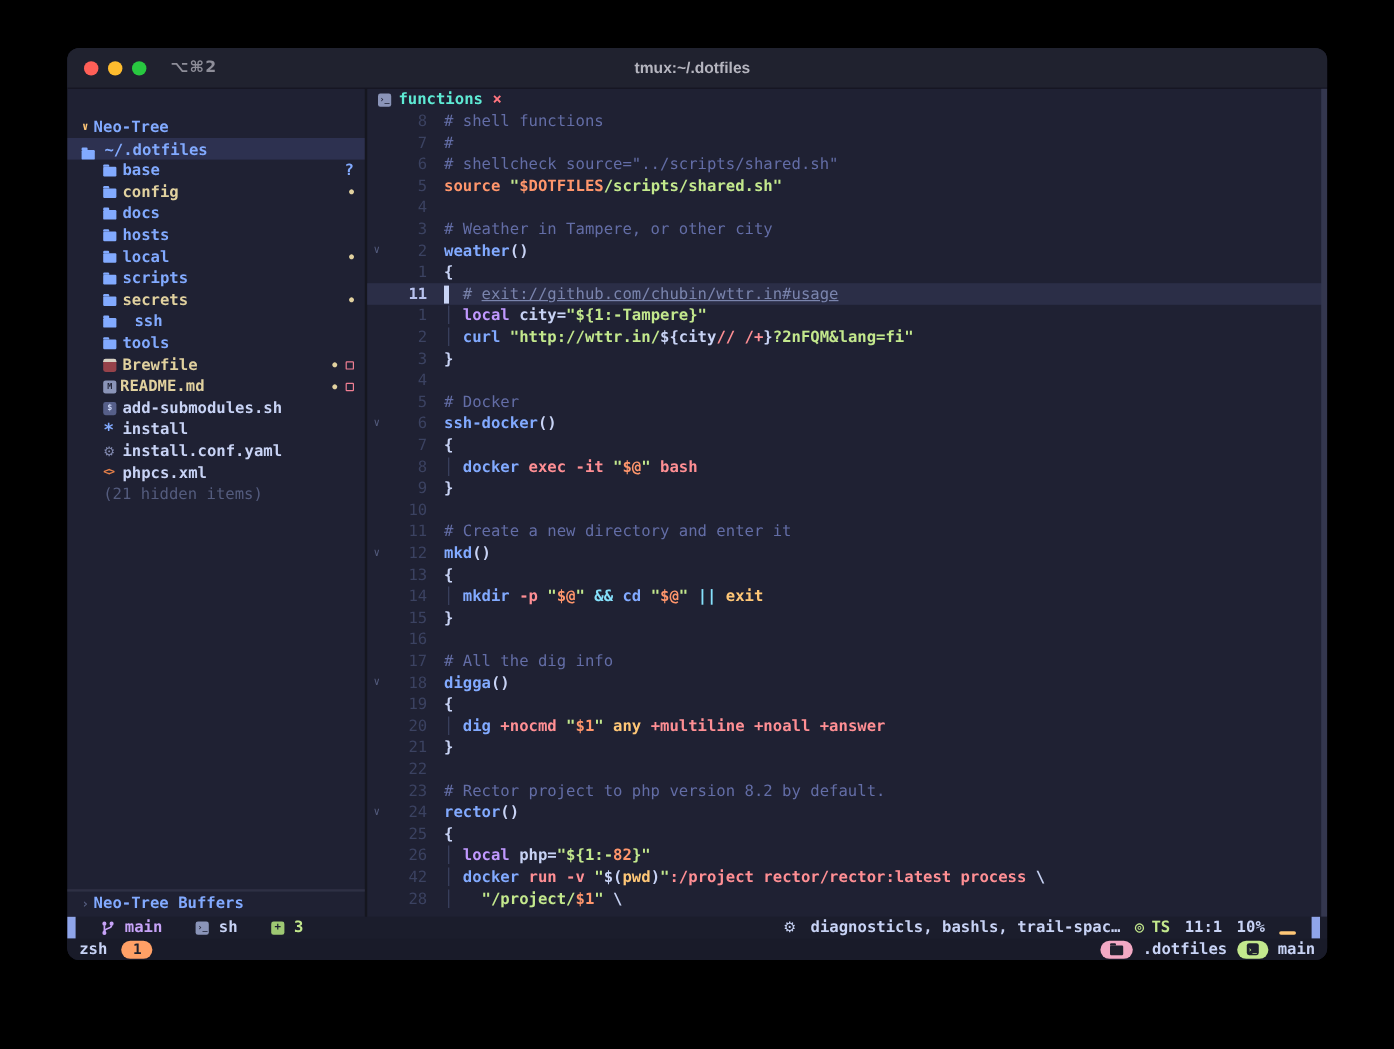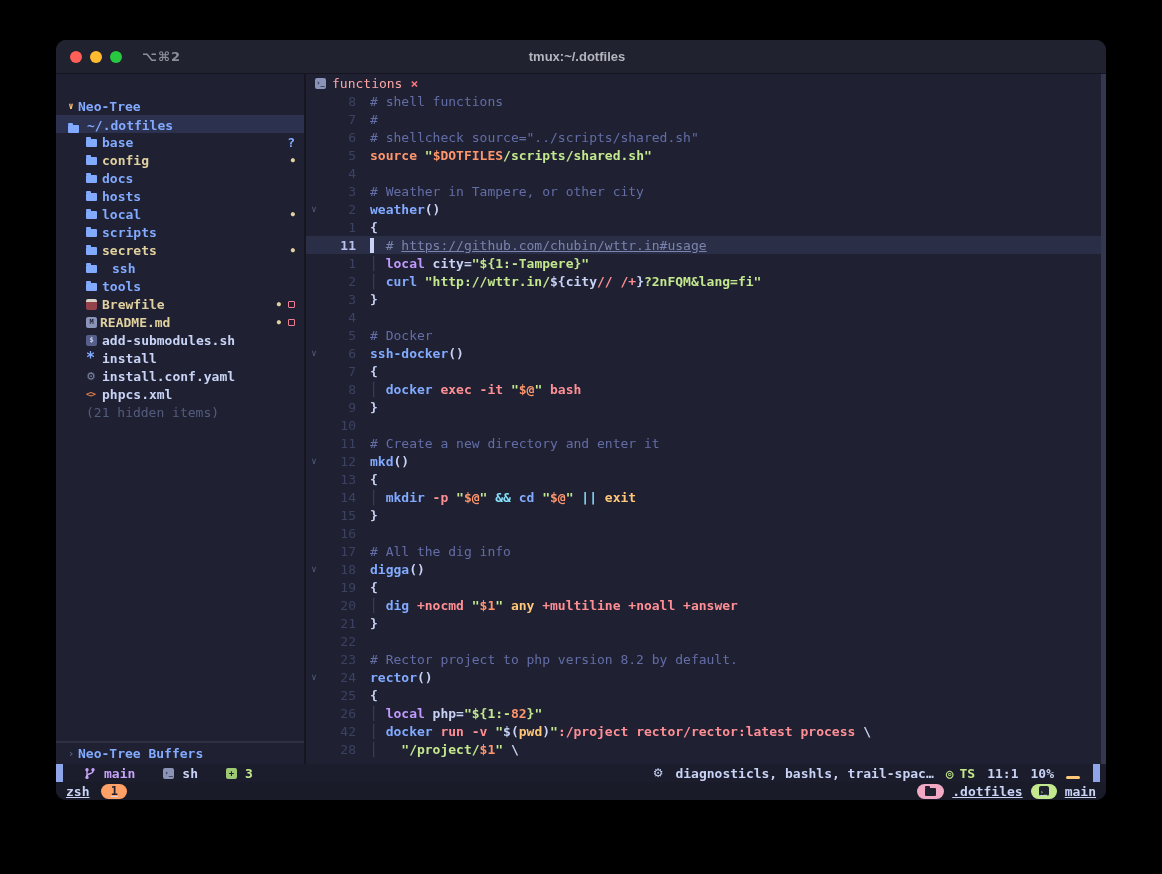--- a/index.html
+++ b/index.html
@@ -56,21 +56,21 @@
   .gearg { color:#8189af; font-size:11px; font-family:"DejaVu Sans",sans-serif; }
   .codeg { color:#e8824a; font-size:9px; font-weight:bold; letter-spacing:-1px; }
 
   .buffers-row { height:23px; border-top:2px solid #2e3044; display:flex;
     align-items:center; padding-left:8px; font-size:13px; font-weight:bold; }
 
   
   .editor { flex:1; position:relative; }
   .winbar { height:18px; display:flex; align-items:center; padding-left:9px; gap:6px;
     font-size:13px; }
-  .tab-label { color:#fca5a5; font-weight:normal; }
+  .tab-label { color:#5eead4; font-weight:bold; }
   .tab-close { color:#ff757f; font-weight:bold; margin-left:2px; }
   .scroll-strip { position:absolute; right:0; top:0; width:5px; height:100%;
     background:#34374f; }
   .cl { height:18px; display:flex; align-items:center; font-size:13px; }
   .cl.cursorline { background:#2b2e47; }
   .fold { width:16px; flex:0 0 16px; text-align:center; color:#545c7e; font-size:9px; }
   .lnum { width:34px; flex:0 0 34px; text-align:right; color:#3b4261; }
   .lnum.cur { color:#b8c2ee; font-weight:bold; }
   .code-text { padding-left:14px; white-space:pre; }
   .tok-c { color:#636da6; }
@@ -97,21 +97,21 @@
   .branch-lbl { color:#c7a3f8; }
   .diff-ic { width:11px; height:11px; border-radius:2px; background:#9ec873; color:#1f2133;
     display:inline-flex; align-items:center; justify-content:center; font-size:9px; }
   .diff-n { color:#c3e88d; }
   .sl-right { margin-left:auto; display:flex; align-items:center; gap:12px; margin-right:26px; }
   .ts-ic, .ts-lbl { color:#c3e88d; }
   .ubar { width:14px; height:3px; border-radius:2px; background:#ffc777; margin-top:8px; }
 
   
   .tmuxbar { height:18px; background:#191b29; display:flex; align-items:center;
-    padding:0 10px; font-size:13px; font-weight:bold; color:#c8d3f5;text-decoration:underline; }
+    padding:0 10px; font-size:13px; font-weight:bold; color:#c8d3f5; }
   .pill { height:15px; border-radius:8px; padding:0 8px; display:flex; align-items:center;
     justify-content:center; color:#20222f; font-size:12px; }
   .pill.orange { background:#ffa066; margin-left:12px; min-width:26px; }
   .pill.pink { background:#f2a9c4; }
   .pill.green { background:#c3e88d; }
   .tmux-right { margin-left:auto; display:flex; align-items:center; }
   .tmux-lbl { margin:0 8px; }
   .term-ic { width:10px; height:10px; border-radius:2px; background:#20222f; color:#c3e88d;
     display:inline-flex; align-items:center; justify-content:center; font-size:6px; font-weight:bold; }
 </style>
@@ -308,21 +308,21 @@
             <span class="code-text"><span class="tok-f">weather</span><span class="tok-t">()</span></span>
           </div>
           <div class="cl">
             <span class="fold"></span>
             <span class="lnum">1</span>
             <span class="code-text"><span class="tok-t">{</span></span>
           </div>
           <div class="cl cursorline">
             <span class="fold"></span>
             <span class="lnum cur">11</span>
-            <span class="code-text"><span class="tok-cur"> </span><span class="tok-t"> </span><span class="tok-c"># </span><span class="tok-u">https://github.com/chubin/wttr.in#usage</span></span>
+            <span class="code-text"><span class="tok-cur"> </span><span class="tok-t"> </span><span class="tok-c"># </span><span class="tok-u">exit://github.com/chubin/wttr.in#usage</span></span>
           </div>
           <div class="cl">
             <span class="fold"></span>
             <span class="lnum">1</span>
             <span class="code-text"><span class="tok-g">│</span><span class="tok-t"> </span><span class="tok-k">local</span><span class="tok-t"> city=</span><span class="tok-s">"${1:-Tampere}"</span></span>
           </div>
           <div class="cl">
             <span class="fold"></span>
             <span class="lnum">2</span>
             <span class="code-text"><span class="tok-g">│</span><span class="tok-t"> </span><span class="tok-f">curl</span><span class="tok-t"> </span><span class="tok-s">"http://wttr.in/</span><span class="tok-t">${city</span><span class="tok-p">// /+</span><span class="tok-t">}</span><span class="tok-s">?2nFQM&amp;lang=fi"</span></span>

